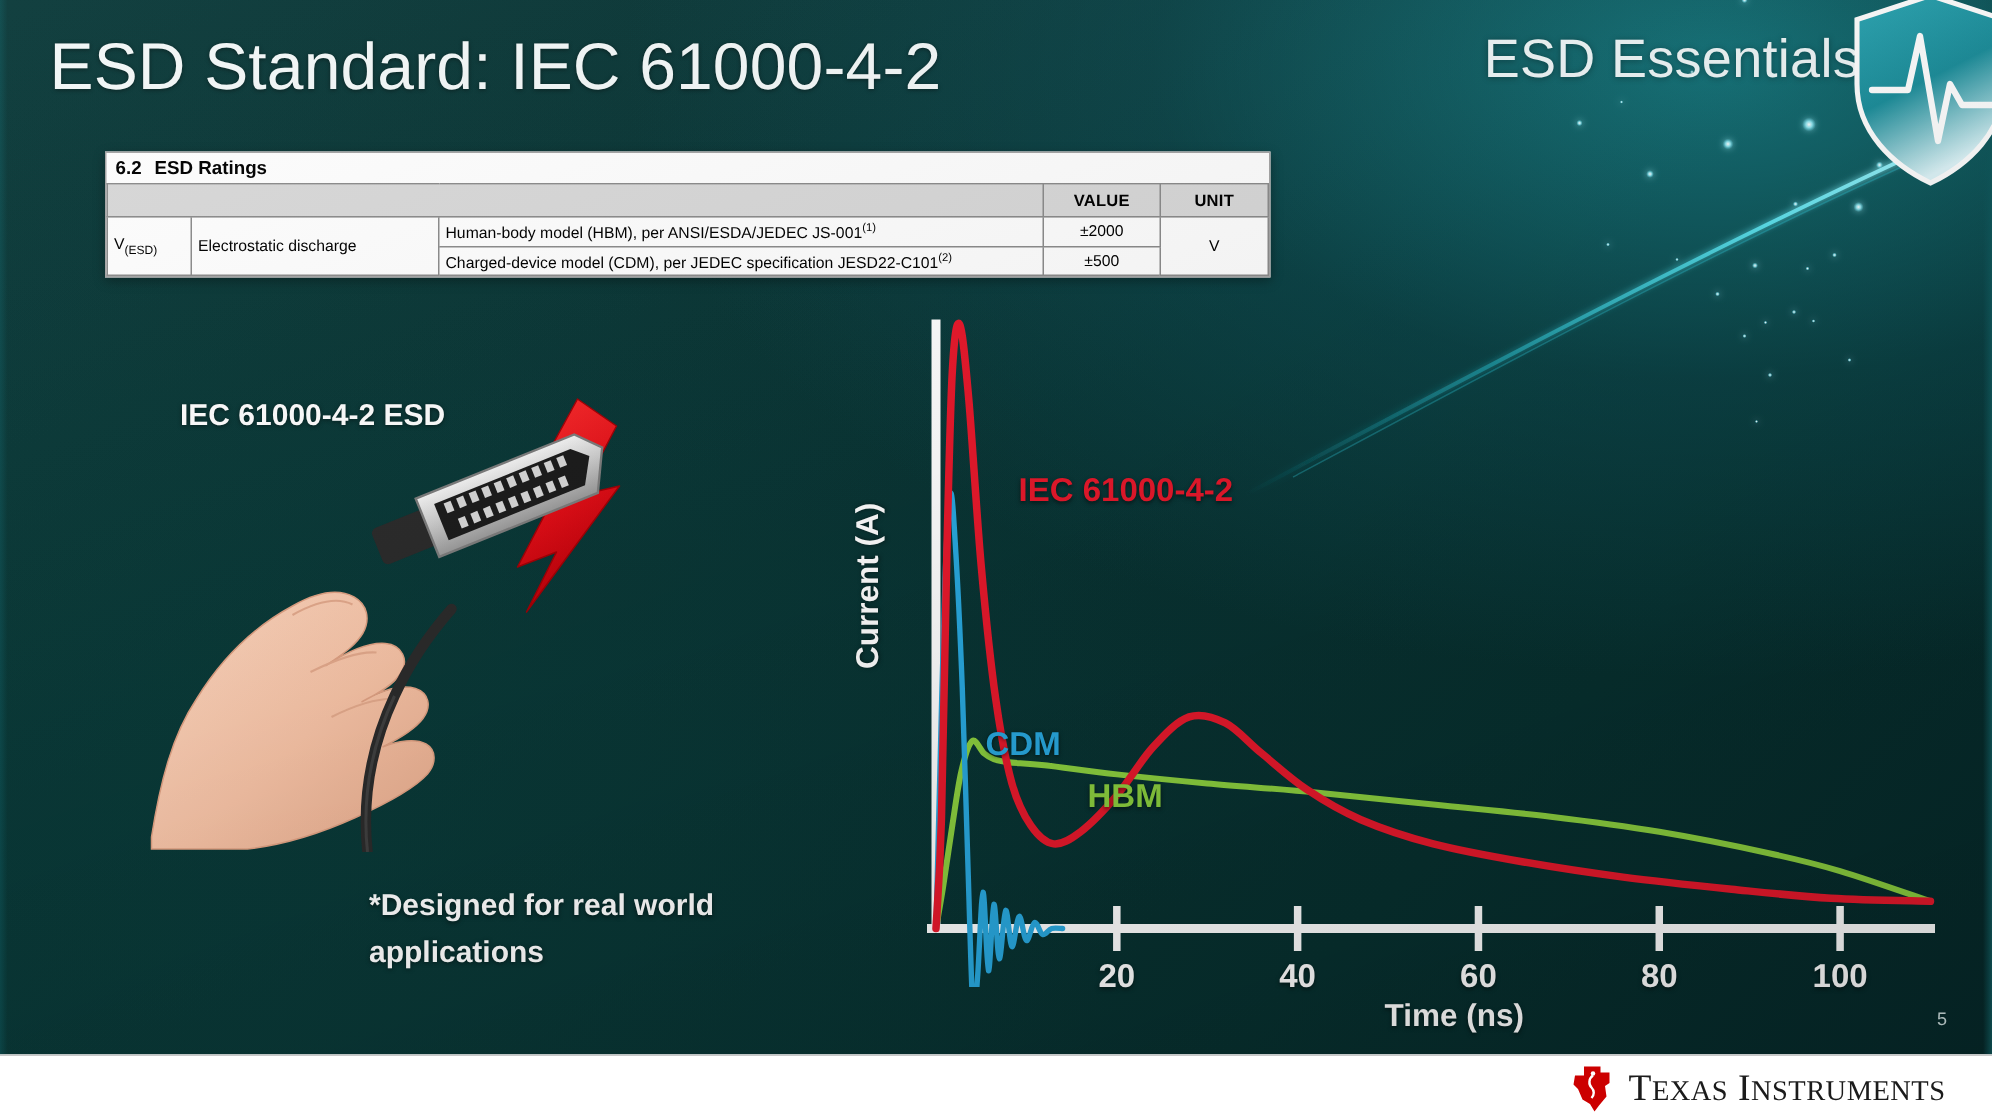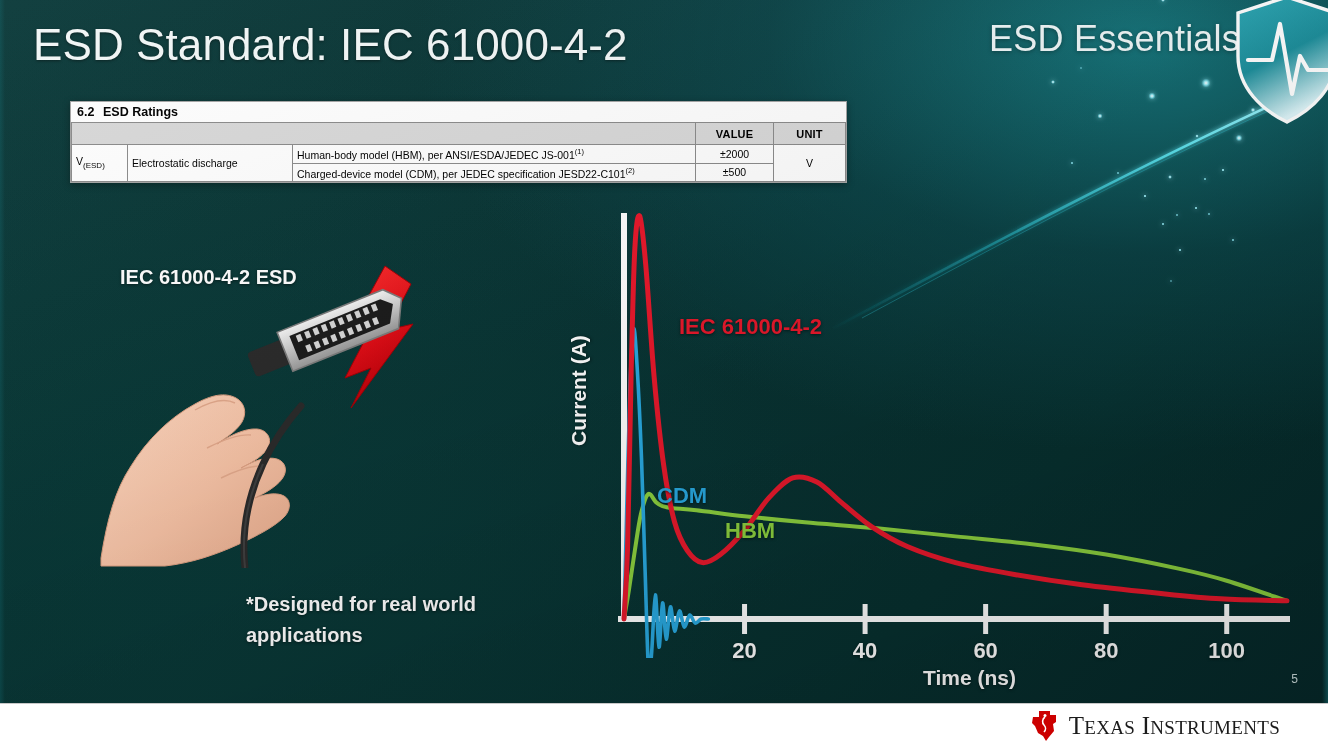--- a/index.html
+++ b/index.html
@@ -147,21 +147,21 @@
     font-size:12px; color:#cfe0e0; font-weight:normal;
   }
 
   
   .footer{
     position:absolute; left:0; top:703px; width:1328px; height:43px;
     background:#ffffff;
     border-top:1px solid #c8c8c8;
   }
   .ti-logo{
-    position:absolute; right:48px; top:710px;
+    position:absolute; right:31px; top:710px;
     display:flex; align-items:center; gap:9px;
   }
   .ti-name{
     font-family:"Liberation Serif", serif;
     font-size:25px; color:#1b1b1b; letter-spacing:.3px;
     white-space:nowrap;
   }
   .ti-name .sc{ font-size:19px; }
 </style>
 </head>

